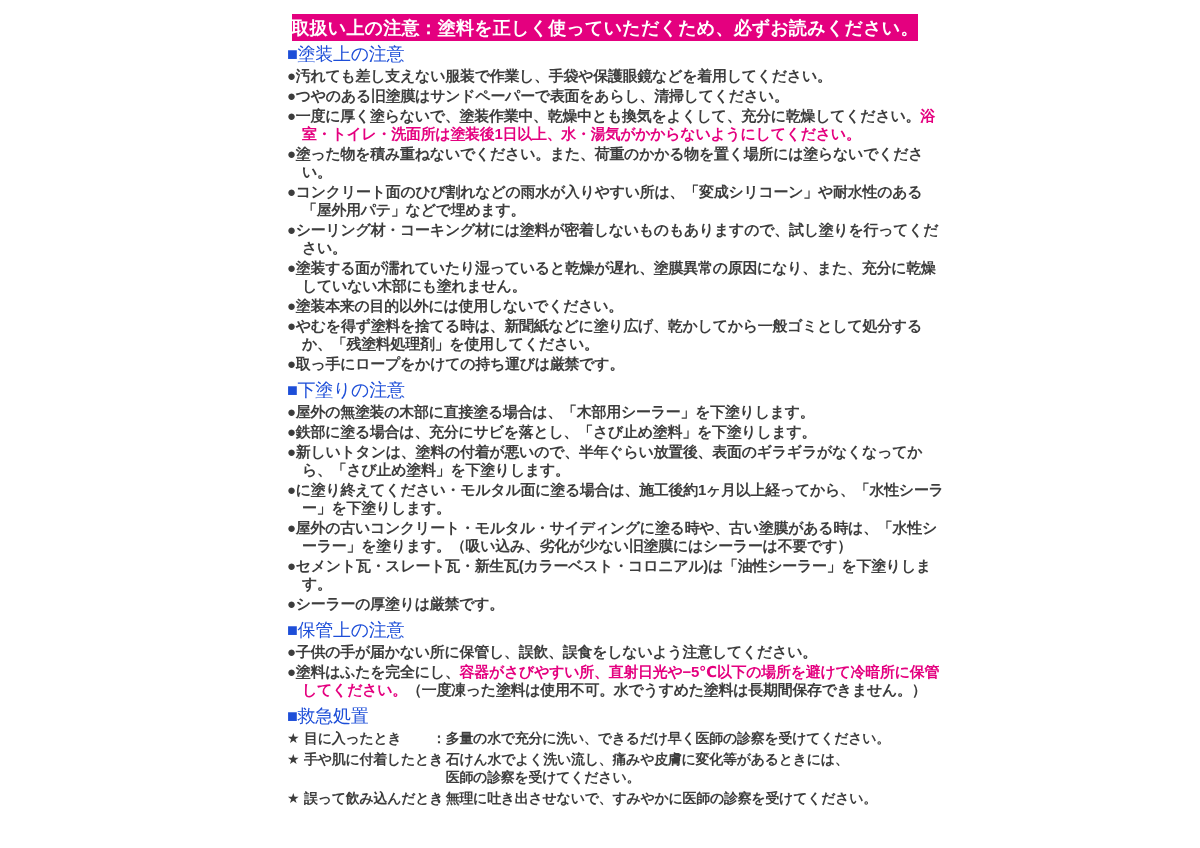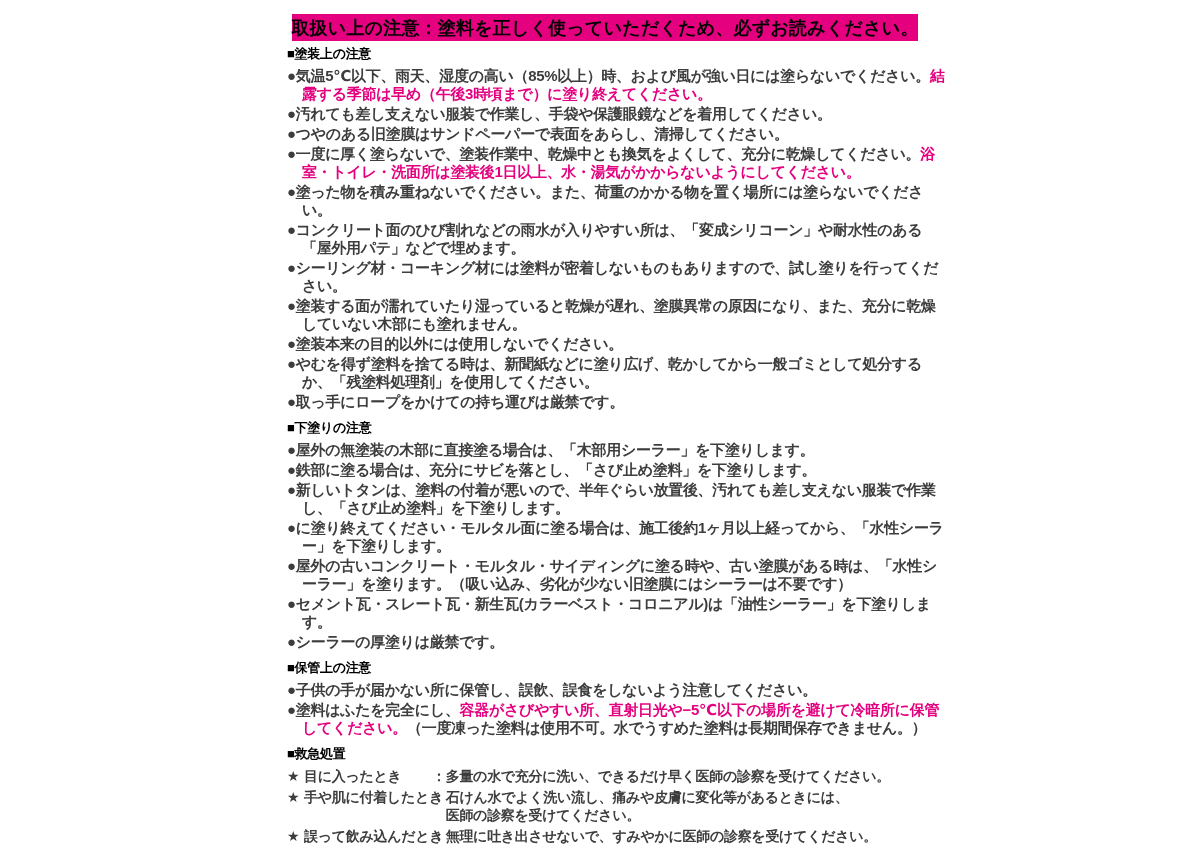--- a/index.html
+++ b/index.html
@@ -10,42 +10,42 @@
     overflow: hidden;
     font-family: "Liberation Sans", "DejaVu Sans", sans-serif;
     font-weight: bold;
     -webkit-font-smoothing: antialiased;
   }
   .banner {
     position: absolute;
     left: 292px; top: 14px;
     width: 626px; height: 27px;
     background: #e4007f;
-    color: #000000;
+    color: #ffffff;
     display: flex; align-items: center; justify-content: center;
     font-size: 18px;
     letter-spacing: 0.2px;
     white-space: nowrap;
   }
   .content {
     position: absolute;
     left: 287px; top: 44px;
     width: 658px;
     color: #3d3d3d;
     font-size: 15px;
     line-height: 18px;
     letter-spacing: -0.3px;
   }
   .section { margin: 0; }
   .section-title {
-    color: #000000;
-    font-size: 13px;
+    color: #1d4ed8;
+    font-size: 18px;
     line-height: 20px;
     margin: 7px 0 3px 0;
-    font-weight: bold;
+    font-weight: normal;
   }
   .section:first-child .section-title { margin-top: 0; }
   .bullet-item {
     padding-left: 15px;
     text-indent: -15px;
     margin-bottom: 2px;
   }
   .seg.em { color: #e4007f; }
   .fa-item {
     display: flex;
@@ -59,37 +59,36 @@
 </style>
 </head>
 <body>
 
 <div class="banner">取扱い上の注意：塗料を正しく使っていただくため、必ずお読みください。</div>
 
 <div class="content">
   <div id="sections">
       <div class="section">
         <h2 class="section-title">■塗装上の注意</h2>
-        <div class="bullet-item"><span class="bullet">●</span><span class="seg">気温5℃以下、雨天、湿度の高い（85%以上）時、および風が強い日には塗らないでください。</span><span class="seg em">結露する季節は早め（午後3時頃まで）に塗り終えてください。</span></div>
         <div class="bullet-item"><span class="bullet">●</span><span class="seg">汚れても差し支えない服装で作業し、手袋や保護眼鏡などを着用してください。</span></div>
         <div class="bullet-item"><span class="bullet">●</span><span class="seg">つやのある旧塗膜はサンドペーパーで表面をあらし、清掃してください。</span></div>
         <div class="bullet-item"><span class="bullet">●</span><span class="seg">一度に厚く塗らないで、塗装作業中、乾燥中とも換気をよくして、充分に乾燥してください。</span><span class="seg em">浴室・トイレ・洗面所は塗装後1日以上、水・湯気がかからないようにしてください。</span></div>
         <div class="bullet-item"><span class="bullet">●</span><span class="seg">塗った物を積み重ねないでください。また、荷重のかかる物を置く場所には塗らないでください。</span></div>
         <div class="bullet-item"><span class="bullet">●</span><span class="seg">コンクリート面のひび割れなどの雨水が入りやすい所は、「変成シリコーン」や耐水性のある「屋外用パテ」などで埋めます。</span></div>
         <div class="bullet-item"><span class="bullet">●</span><span class="seg">シーリング材・コーキング材には塗料が密着しないものもありますので、試し塗りを行ってください。</span></div>
         <div class="bullet-item"><span class="bullet">●</span><span class="seg">塗装する面が濡れていたり湿っていると乾燥が遅れ、塗膜異常の原因になり、また、充分に乾燥していない木部にも塗れません。</span></div>
         <div class="bullet-item"><span class="bullet">●</span><span class="seg">塗装本来の目的以外には使用しないでください。</span></div>
         <div class="bullet-item"><span class="bullet">●</span><span class="seg">やむを得ず塗料を捨てる時は、新聞紙などに塗り広げ、乾かしてから一般ゴミとして処分するか、「残塗料処理剤」を使用してください。</span></div>
         <div class="bullet-item"><span class="bullet">●</span><span class="seg">取っ手にロープをかけての持ち運びは厳禁です。</span></div>
       </div>
       <div class="section">
         <h2 class="section-title">■下塗りの注意</h2>
         <div class="bullet-item"><span class="bullet">●</span><span class="seg">屋外の無塗装の木部に直接塗る場合は、「木部用シーラー」を下塗りします。</span></div>
         <div class="bullet-item"><span class="bullet">●</span><span class="seg">鉄部に塗る場合は、充分にサビを落とし、「さび止め塗料」を下塗りします。</span></div>
-        <div class="bullet-item"><span class="bullet">●</span><span class="seg">新しいトタンは、塗料の付着が悪いので、半年ぐらい放置後、汚れても差し支えない服装で作業し、「さび止め塗料」を下塗りします。</span></div>
+        <div class="bullet-item"><span class="bullet">●</span><span class="seg">新しいトタンは、塗料の付着が悪いので、半年ぐらい放置後、表面のギラギラがなくなってから、「さび止め塗料」を下塗りします。</span></div>
         <div class="bullet-item"><span class="bullet">●</span><span class="seg">に塗り終えてください・モルタル面に塗る場合は、施工後約1ヶ月以上経ってから、「水性シーラー」を下塗りします。</span></div>
         <div class="bullet-item"><span class="bullet">●</span><span class="seg">屋外の古いコンクリート・モルタル・サイディングに塗る時や、古い塗膜がある時は、「水性シーラー」を塗ります。（吸い込み、劣化が少ない旧塗膜にはシーラーは不要です）</span></div>
         <div class="bullet-item"><span class="bullet">●</span><span class="seg">セメント瓦・スレート瓦・新生瓦(カラーベスト・コロニアル)は「油性シーラー」を下塗りします。</span></div>
         <div class="bullet-item"><span class="bullet">●</span><span class="seg">シーラーの厚塗りは厳禁です。</span></div>
       </div>
       <div class="section">
         <h2 class="section-title">■保管上の注意</h2>
         <div class="bullet-item"><span class="bullet">●</span><span class="seg">子供の手が届かない所に保管し、誤飲、誤食をしないよう注意してください。</span></div>
         <div class="bullet-item"><span class="bullet">●</span><span class="seg">塗料はふたを完全にし、</span><span class="seg em">容器がさびやすい所、直射日光や−5℃以下の場所を避けて冷暗所に保管してください。</span><span class="seg">（一度凍った塗料は使用不可。水でうすめた塗料は長期間保存できません。）</span></div>
       </div>

